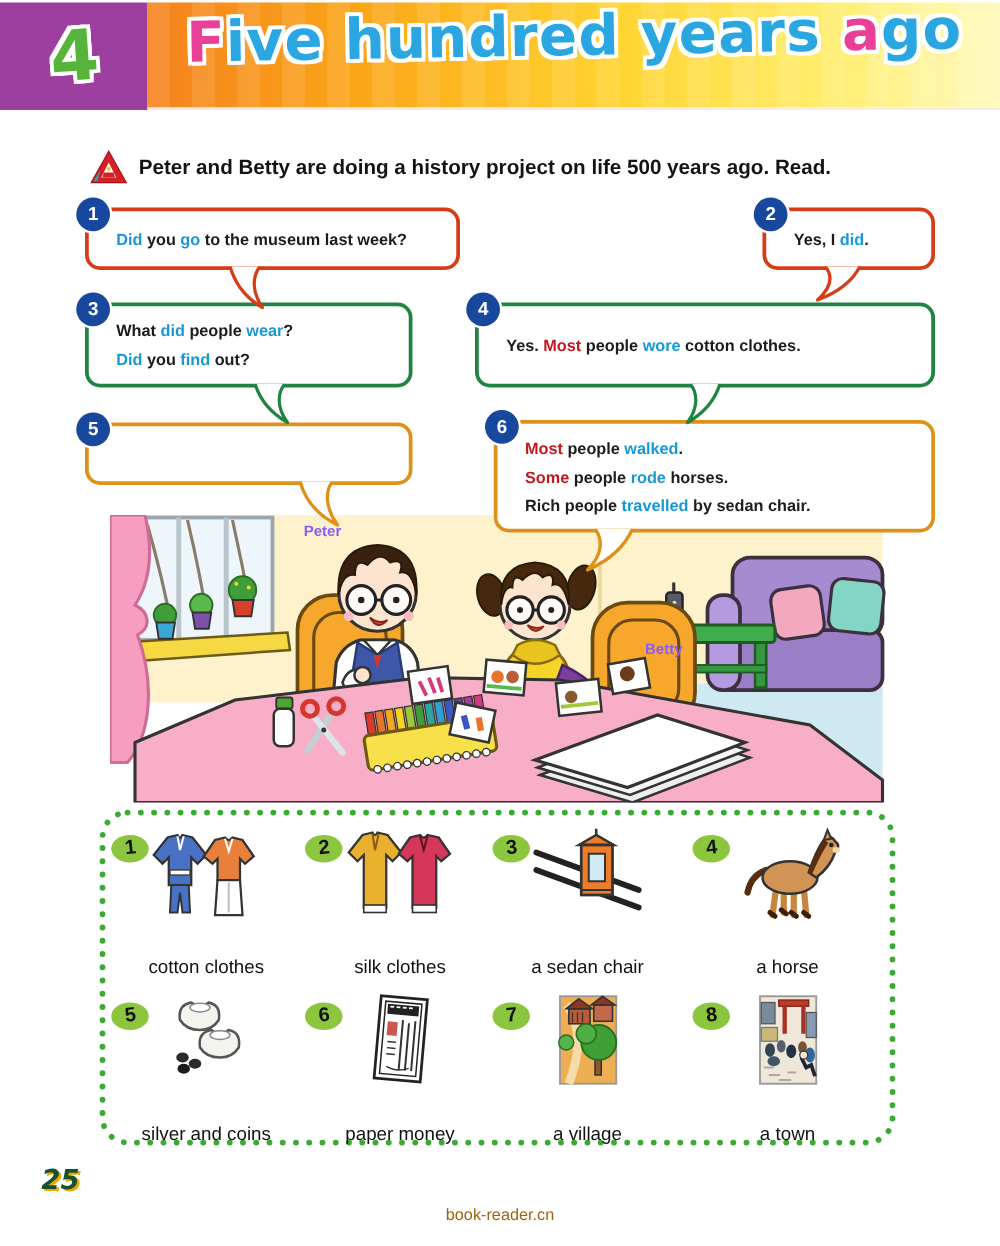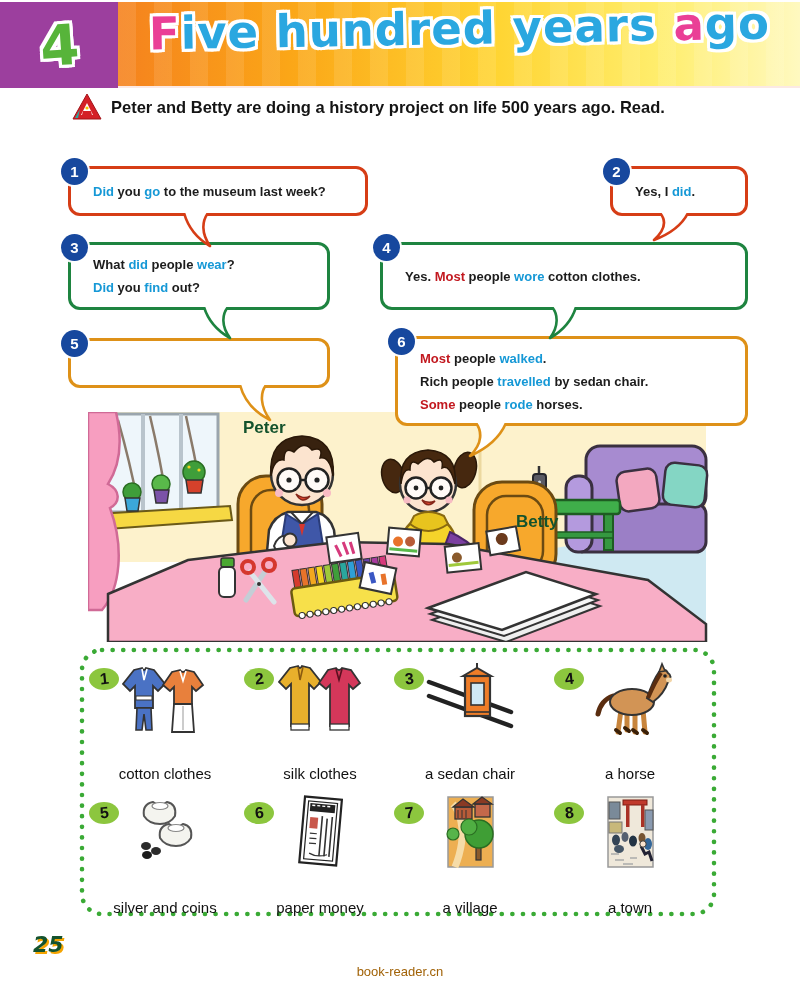--- a/index.html
+++ b/index.html
@@ -32,21 +32,21 @@
   .bubble-title {
     font-family:"DejaVu Sans", sans-serif; font-weight:bold; font-size:45px;
     letter-spacing:1px; white-space:nowrap; transform:rotate(-1deg);
     text-shadow:-3px -3px 0 #fff, 3px -3px 0 #fff, -3px 3px 0 #fff, 3px 3px 0 #fff,
                 -3px 0 0 #fff, 3px 0 0 #fff, 0 -3px 0 #fff, 0 3px 0 #fff;
   }
   .bubble-title .c-blue { color:#2aa7e0; }
   .bubble-title .c-pink { color:#ea3f96; }
 
   
-  .instruction { position:absolute; left:72px; top:93px; display:flex; align-items:center; gap:9px; }
+  .instruction { position:absolute; left:72px; top:120px; display:flex; align-items:center; gap:9px; }
   .instruction .txt { font-size:16.5px; font-weight:bold; color:#141414; }
 
   
   .bubble {
     position:absolute; background:#fff; border:3px solid; border-radius:12px;
     display:flex; flex-direction:column; justify-content:center;
     padding:4px 12px 4px 22px; z-index:2;
   }
   .bubble .line { font-size:13px; font-weight:bold; line-height:23px; white-space:nowrap; color:#1c1c1c; }
   .c-blue { color:#1598d6; }
@@ -63,21 +63,21 @@
   .tail { position:absolute; z-index:3; }
   .tail path { fill:#fff; stroke-width:2.6; stroke-linejoin:round; }
   .tail.red path { stroke:#d63d16; }
   .tail.green path { stroke:#1e8440; }
   .tail.orange path { stroke:#de9118; }
   .flip { transform:scaleX(-1); }
 
   
   .scene { position:absolute; left:88px; top:412px; width:628px; height:230px; z-index:1; }
   .scene svg { position:absolute; left:0; top:0; }
-  .scene-label { position:absolute; font-size:17px; font-weight:bold; color:#14532d; z-index:2; }
+  .scene-label { position:absolute; font-size:12px; font-weight:bold; color:#8b5cf6; z-index:2; }
   #label-peter { left:155px; top:6px; }
   #label-betty { left:428px; top:100px; }
 
   
   .vocab { position:absolute; left:78px; top:646px; width:640px; height:272px; }
   .vocab-border { position:absolute; left:0; top:0; }
   .vitem { position:absolute; width:156px; height:126px; }
   .vbadge {
     position:absolute; left:2px; top:10px; width:30px; height:22px; background:#8cc63e;
     border-radius:50%; display:flex; align-items:center; justify-content:center;
@@ -155,22 +155,22 @@
 <div class="bubble b-orange" style="left:68px;top:338px;width:262px;height:50px">
   <span class="num-badge">5</span>
 </div>
 <svg class="tail orange" style="left:232px;top:385px" width="48" height="38" viewBox="0 0 48 38">
   <path d="M8 0 C12 15 22 27 38 35 C28 21 28 8 34 0"></path>
 </svg>
 
 <div class="bubble b-orange" style="left:395px;top:336px;width:353px;height:90px">
   <span class="num-badge">6</span>
   <div class="line"><span class="c-red">Most</span><span> people </span><span class="c-blue">walked</span><span>.</span></div>
+  <div class="line"><span class="c-red">Some</span><span> people </span><span class="c-blue">rode</span><span> horses.</span></div>
   <div class="line"><span>Rich people </span><span class="c-blue">travelled</span><span> by sedan chair.</span></div>
-  <div class="line"><span class="c-red">Some</span><span> people </span><span class="c-blue">rode</span><span> horses.</span></div>
 </div>
 <svg class="tail orange flip" style="left:462px;top:423px" width="56" height="36" viewBox="0 0 56 36">
   <path d="M12 0 C18 14 30 25 48 33 C35 20 36 8 42 0"></path>
 </svg>
 
 <div class="scene">
   <svg width="628" height="230" viewBox="0 0 628 230">
 
     <g>
       <rect x="12" y="0" width="606" height="150" rx="8" fill="#fdf2cc"></rect>

